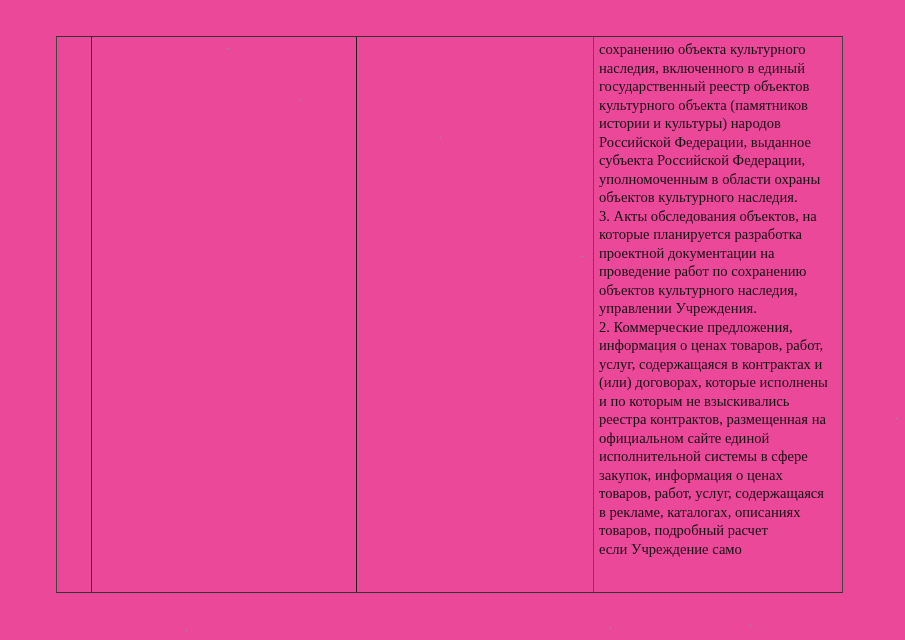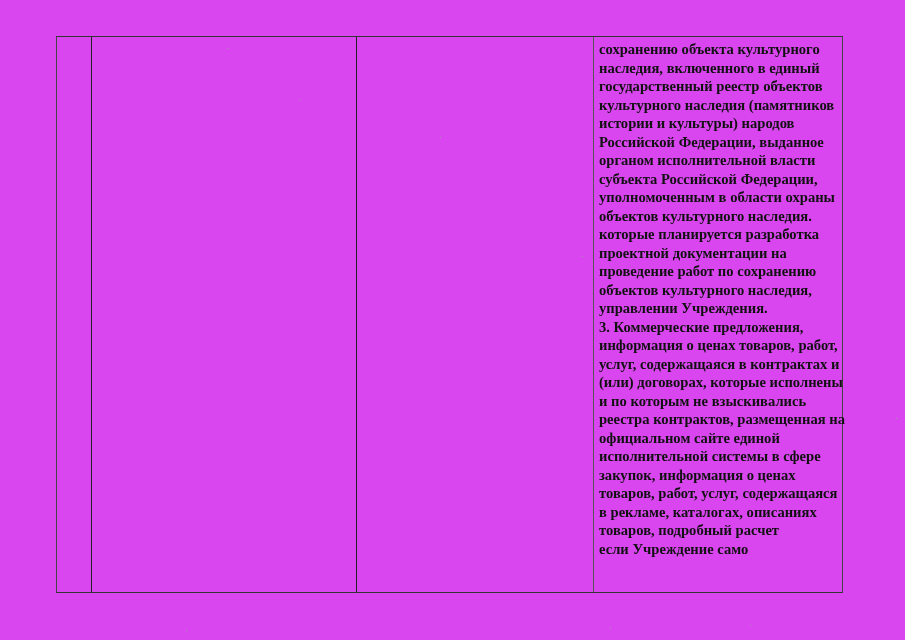--- a/index.html
+++ b/index.html
@@ -1,17 +1,17 @@
 <!DOCTYPE html>
 <html><head>
   <meta charset="utf-8">
   <style>
     html, body { margin: 0; padding: 0; background: #ffffff; }
     body { width: 905px; height: 640px; position: relative; overflow: hidden; }
-    .page { position: absolute; left: 0; top: 0; width: 905px; height: 640px; background: #d946ef; font-weight: bold; }
+    .page { position: absolute; left: 0; top: 0; width: 905px; height: 640px; background: #ec4899; }
     .tbl {
       position: absolute; left: 56px; top: 36px; width: 787px; height: 557px;
       border-top: 1.5px solid #333; border-bottom: 1.5px solid #333;
       border-left: 1.5px solid #444; border-right: 1.5px solid #444;
       box-sizing: border-box;
     }
     .vline { position: absolute; top: 0; bottom: 0; width: 0; border-left: 1.5px solid #222; }
     .v1 { left: 34px; }
     .v2 { left: 299px; }
     .v3 { left: 536px; border-left-color: #555; }
@@ -40,33 +40,33 @@
     <div class="vline v3"></div>
 
     <div class="cell c1"></div>
     <div class="cell c2"></div>
     <div class="cell c3"></div>
     <div class="cell c4">
       <div class="cell-text">
         <span class="ln">сохранению объекта культурного</span>
         <span class="ln">наследия, включенного в единый</span>
         <span class="ln">государственный реестр объектов</span>
-        <span class="ln">культурного наследия (памятников</span>
+        <span class="ln">культурного объекта (памятников</span>
         <span class="ln">истории и культуры) народов</span>
         <span class="ln">Российской Федерации, выданное</span>
-        <span class="ln">органом исполнительной власти</span>
         <span class="ln">субъекта Российской Федерации,</span>
         <span class="ln">уполномоченным в области охраны</span>
         <span class="ln">объектов культурного наследия.</span>
+        <span class="ln">3. Акты обследования объектов, на</span>
         <span class="ln">которые планируется разработка</span>
         <span class="ln">проектной документации на</span>
         <span class="ln">проведение работ по сохранению</span>
         <span class="ln">объектов культурного наследия,</span>
         <span class="ln">управлении Учреждения.</span>
-        <span class="ln">3. Коммерческие предложения,</span>
+        <span class="ln">2. Коммерческие предложения,</span>
         <span class="ln">информация о ценах товаров, работ,</span>
         <span class="ln">услуг, содержащаяся в контрактах и</span>
         <span class="ln">(или) договорах, которые исполнены</span>
         <span class="ln">и по которым не взыскивались</span>
         <span class="ln">реестра контрактов, размещенная на</span>
         <span class="ln">официальном сайте единой</span>
         <span class="ln">исполнительной системы в сфере</span>
         <span class="ln">закупок, информация о ценах</span>
         <span class="ln">товаров, работ, услуг, содержащаяся</span>
         <span class="ln">в рекламе, каталогах, описаниях</span>

